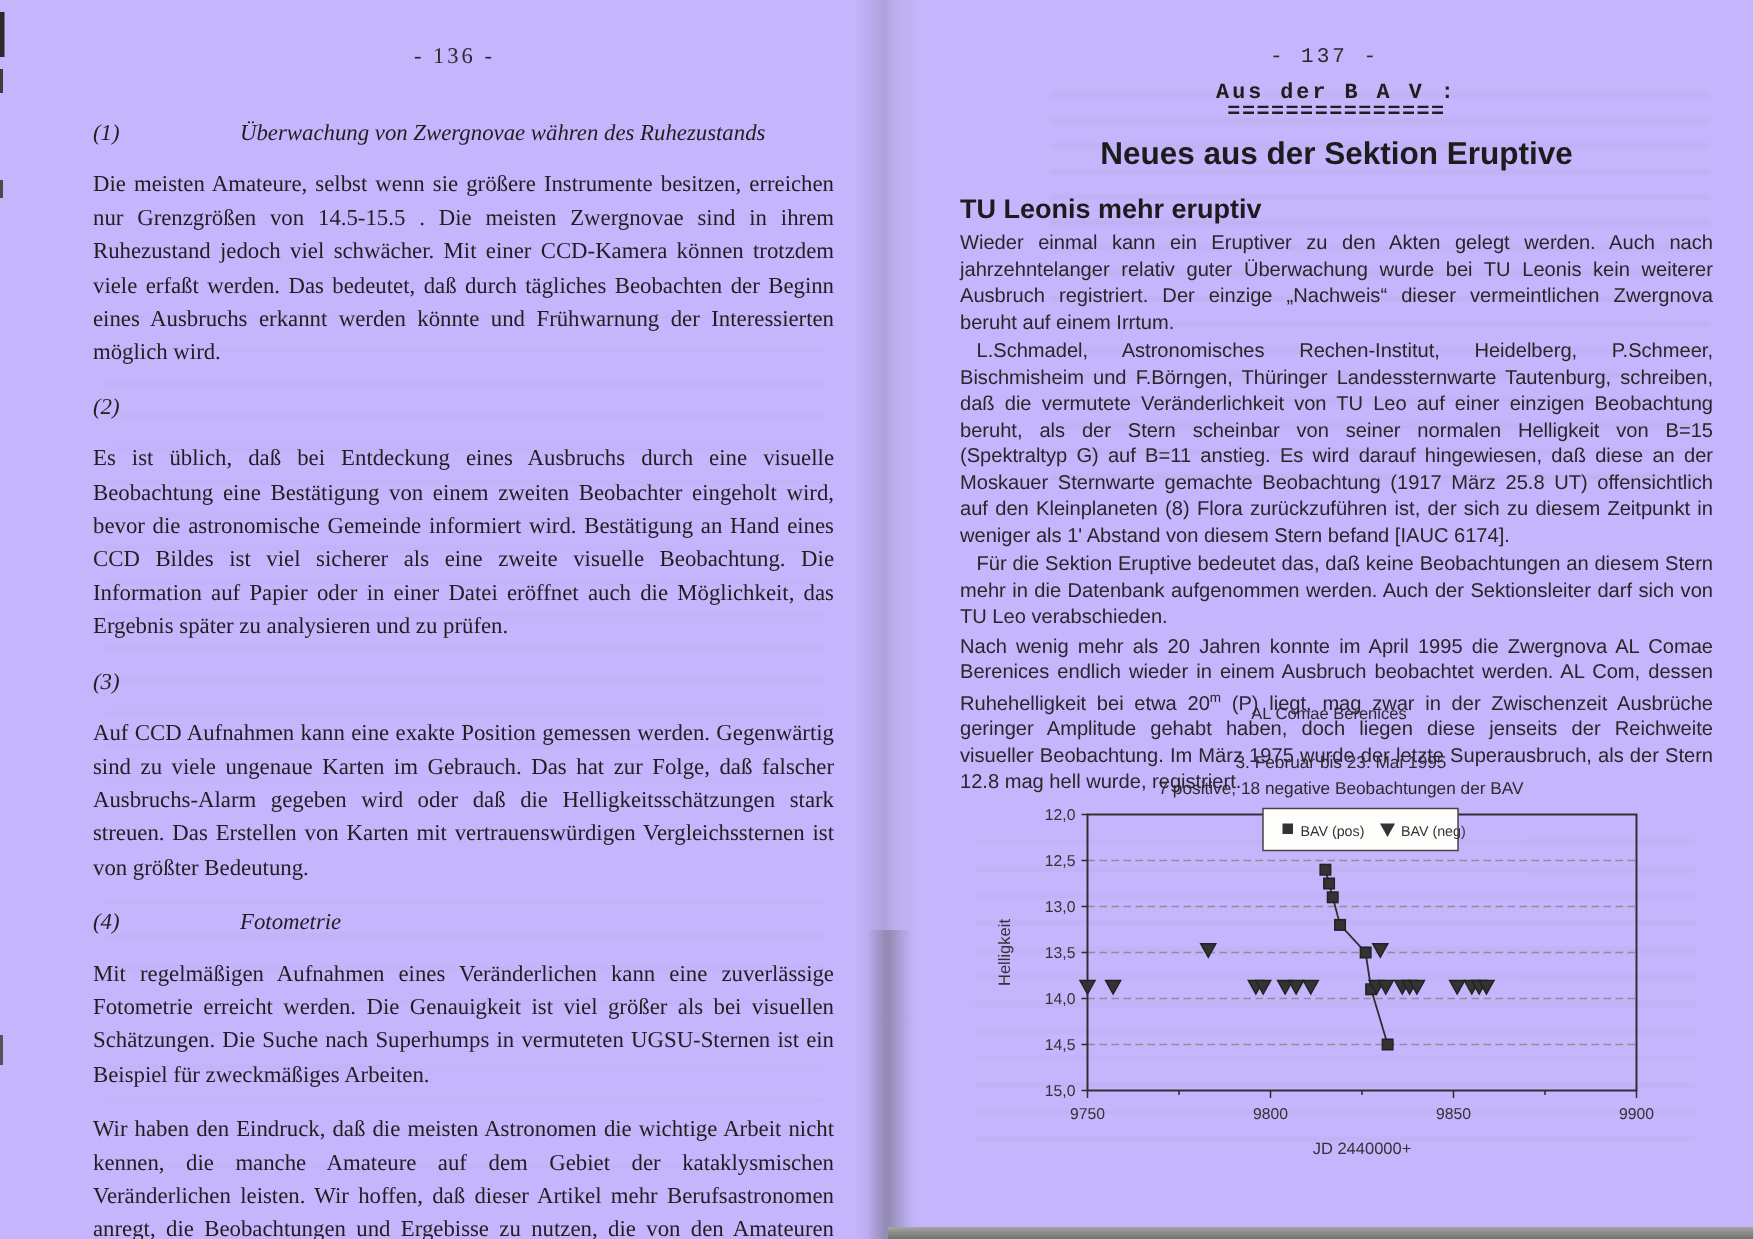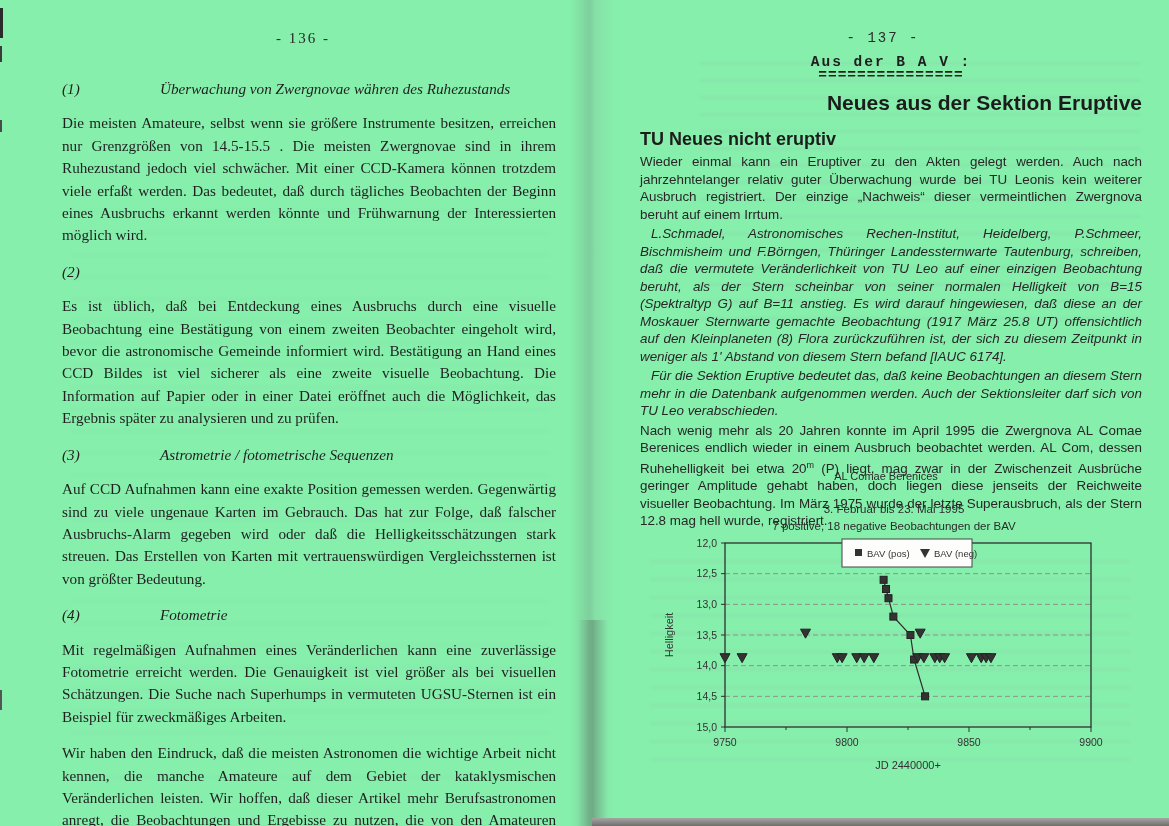--- a/index.html
+++ b/index.html
@@ -1,16 +1,16 @@
 <!DOCTYPE html>
 <html><head>
 <meta charset="utf-8">
 <style>
   html,body{margin:0;padding:0;background:#e9e9e7;}
-  .canvas{position:relative;width:1169px;height:826px;background:#86efac;overflow:hidden;
+  .canvas{position:relative;width:1169px;height:826px;background:#c4b5fd;overflow:hidden;
           font-family:"Liberation Serif", serif;color:#1f1f1f;}
   
   .gutter{position:absolute;left:570px;top:0;width:44px;height:826px;pointer-events:none;
           background:linear-gradient(90deg,rgba(120,120,120,0) 0%,rgba(95,95,95,.22) 45%,rgba(130,130,130,.14) 58%,rgba(120,120,120,0) 100%);}
   .gutter2{position:absolute;left:578px;top:620px;width:30px;height:206px;pointer-events:none;
           background:linear-gradient(90deg,rgba(80,80,80,0),rgba(70,70,70,.30),rgba(80,80,80,0));}
   .strip{position:absolute;left:592px;top:818px;width:577px;height:8px;
          background:linear-gradient(180deg,#a5a5a3,#6f6f6d);}
   .speck{position:absolute;background:#2a2a2a;}
   .s1{left:0;top:8px;width:3px;height:30px;}
@@ -36,24 +36,24 @@
   .ltext p{margin:0 0 14px 0;}
   .sec{display:flex;font-style:italic;margin:10px 0 12px 0;}
   .sec .n{width:98px;flex:none;}
   
   .rtext{position:absolute;left:640px;top:56px;width:502px;
          font-family:"Liberation Sans", sans-serif;font-size:13.4px;line-height:17.5px;
          color:#272727;text-align:justify;}
   .kicker{font-family:"Liberation Mono", monospace;font-weight:bold;font-size:14.5px;
           letter-spacing:2px;line-height:13px;color:#1e1e1e;text-align:center;}
   .kline{letter-spacing:1px;font-size:14.5px;}
-  .rtext h1{font-size:21px;line-height:24px;margin:9px 0 14px 0;font-weight:bold;color:#1c1c1c;text-align:right;}
+  .rtext h1{font-size:21px;line-height:24px;margin:9px 0 14px 0;font-weight:bold;color:#1c1c1c;text-align:center;}
   .rtext h2{font-size:18px;line-height:20px;margin:12px 0 4px 0;font-weight:bold;color:#1c1c1c;text-align:left;}
   .rtext p{margin:0 0 2px 0;}
-  .rtext p.ind{text-indent:11px;font-style:italic;}
+  .rtext p.ind{text-indent:11px;}
   .rtext sup{font-size:9px;}
   
   .chart-wrap{position:absolute;left:655px;top:470px;width:462px;margin:0;
               font-family:"Liberation Sans", sans-serif;color:#2b2b2b;text-align:center;}
   .ct{font-size:11px;margin-bottom:21px;}
   .cs{font-size:11.5px;margin-bottom:5px;padding-left:16px;}
   .chart-wrap svg{display:block;margin:2px 0 0 4px;}
   .cap{font-size:11.5px;margin-top:14px;}
 </style>
 </head>
@@ -83,21 +83,20 @@
       </div>
       <p>Die meisten Amateure, selbst wenn sie größere Instrumente besitzen, erreichen nur Grenzgrößen von 14.5-15.5 . Die meisten Zwergnovae sind in ihrem Ruhezustand jedoch viel schwächer. Mit einer CCD-Kamera können trotzdem viele erfaßt werden. Das bedeutet, daß durch tägliches Beobachten der Beginn eines Ausbruchs erkannt werden könnte und Frühwarnung der Interessierten möglich wird.</p>
 
       <div class="sec">
         <span class="n">(2)</span>
       </div>
       <p>Es ist üblich, daß bei Entdeckung eines Ausbruchs durch eine visuelle Beobachtung eine Bestätigung von einem zweiten Beobachter eingeholt wird, bevor die astronomische Gemeinde informiert wird. Bestätigung an Hand eines CCD Bildes ist viel sicherer als eine zweite visuelle Beobachtung. Die Information auf Papier oder in einer Datei eröffnet auch die Möglichkeit, das Ergebnis später zu analysieren und zu prüfen.</p>
 
       <div class="sec">
         <span class="n">(3)</span>
-        <span class="t">Astrometrie / fotometrische Sequenzen</span>
       </div>
       <p>Auf CCD Aufnahmen kann eine exakte Position gemessen werden. Gegenwärtig sind zu viele ungenaue Karten im Gebrauch. Das hat zur Folge, daß falscher Ausbruchs-Alarm gegeben wird oder daß die Helligkeitsschätzungen stark streuen. Das Erstellen von Karten mit vertrauenswürdigen Vergleichssternen ist von größter Bedeutung.</p>
 
       <div class="sec">
         <span class="n">(4)</span>
         <span class="t">Fotometrie</span>
       </div>
       <p>Mit regelmäßigen Aufnahmen eines Veränderlichen kann eine zuverlässige Fotometrie erreicht werden. Die Genauigkeit ist viel größer als bei visuellen Schätzungen. Die Suche nach Superhumps in vermuteten UGSU-Sternen ist ein Beispiel für zweckmäßiges Arbeiten.</p>
       <p>Wir haben den Eindruck, daß die meisten Astronomen die wichtige Arbeit nicht kennen, die manche Amateure auf dem Gebiet der kataklysmischen Veränderlichen leisten. Wir hoffen, daß dieser Artikel mehr Berufsastronomen anregt, die Beobachtungen und Ergebisse zu nutzen, die von den Amateuren bereitgestellt werden. Unsere verschiedenen Programme sind offen für die Aufnahme neuer, interessanter kataklysmischer Veränderlicher. Natürlich ist es auch ein Anreiz für die Amateure, wenn sie sehen, daß ihre Bemühungen von den Berufsastronomen gewürdigt und benutzt werden, um mehr Kenntnisse über das Verhalten der kataklysmischen Veränderlichen zu gewinnen.</p>
 
@@ -107,21 +106,21 @@
   <section>
     <div class="pageno pn-right">-  137  -</div>
 
     <div class="rtext">
       <div class="kicker">
         <div>Aus der B A V :</div>
         <div class="kline">===============</div>
       </div>
       <h1>Neues aus der Sektion Eruptive</h1>
 
-      <h2>TU Neues nicht eruptiv</h2>
+      <h2>TU Leonis mehr eruptiv</h2>
       <p>Wieder einmal kann ein Eruptiver zu den Akten gelegt werden. Auch nach jahrzehntelanger relativ guter Überwachung wurde bei TU Leonis kein weiterer Ausbruch registriert. Der einzige „Nachweis“ dieser vermeintlichen Zwergnova beruht auf einem Irrtum.</p>
       <p class="ind">L.Schmadel, Astronomisches Rechen-Institut, Heidelberg, P.Schmeer, Bischmisheim und F.Börngen, Thüringer Landessternwarte Tautenburg, schreiben, daß die vermutete Veränderlichkeit von TU Leo auf einer einzigen Beobachtung beruht, als der Stern scheinbar von seiner normalen Helligkeit von B=15 (Spektraltyp G) auf B=11 anstieg. Es wird darauf hingewiesen, daß diese an der Moskauer Sternwarte gemachte Beobachtung (1917 März 25.8 UT) offensichtlich auf den Kleinplaneten (8) Flora zurückzuführen ist, der sich zu diesem Zeitpunkt in weniger als 1' Abstand von diesem Stern befand [IAUC 6174].</p>
       <p class="ind">Für die Sektion Eruptive bedeutet das, daß keine Beobachtungen an diesem Stern mehr in die Datenbank aufgenommen werden. Auch der Sektionsleiter darf sich von TU Leo verabschieden.</p>
 
       <p><span>Nach wenig mehr als 20 Jahren konnte im April 1995 die Zwergnova AL Comae Berenices endlich wieder in einem Ausbruch beobachtet werden. AL Com, dessen Ruhehelligkeit bei etwa 20</span><sup>m</sup><span> (P) liegt, mag zwar in der Zwischenzeit Ausbrüche geringer Amplitude gehabt haben, doch liegen diese jenseits der Reichweite visueller Beobachtung. Im März 1975 wurde der letzte Superausbruch, als der Stern 12.8 mag hell wurde, registriert.</span></p>
     </div>
 
     <figure class="chart-wrap">
       <div class="ct">AL Comae Berenices</div>
       <div class="cs">3. Februar bis 23. Mai 1995</div>

